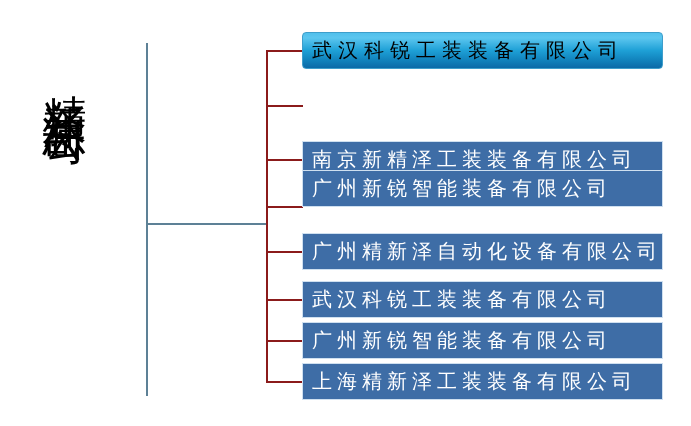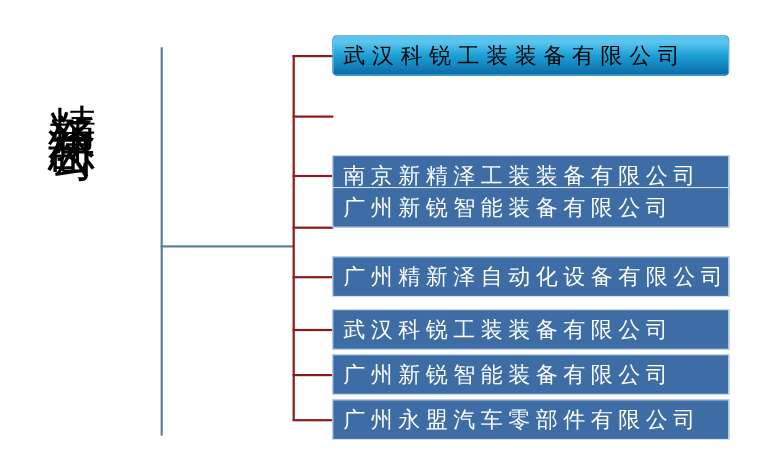--- a/index.html
+++ b/index.html
@@ -101,15 +101,15 @@
   <div class="node" style="top:141px">南京新精泽工装装备有限公司</div>
 
   <div class="node" style="top:170px">广州新锐智能装备有限公司</div>
 
   <div class="node" style="top:233px">广州精新泽自动化设备有限公司</div>
 
   <div class="node" style="top:281px">武汉科锐工装装备有限公司</div>
 
   <div class="node" style="top:322px">广州新锐智能装备有限公司</div>
 
-  <div class="node" style="top:363px">广州永盟汽车零部件有限公司</div>
+  <div class="node" style="top:363px">上海精新泽工装装备有限公司</div>
 
 </div>
 
 </body></html>

